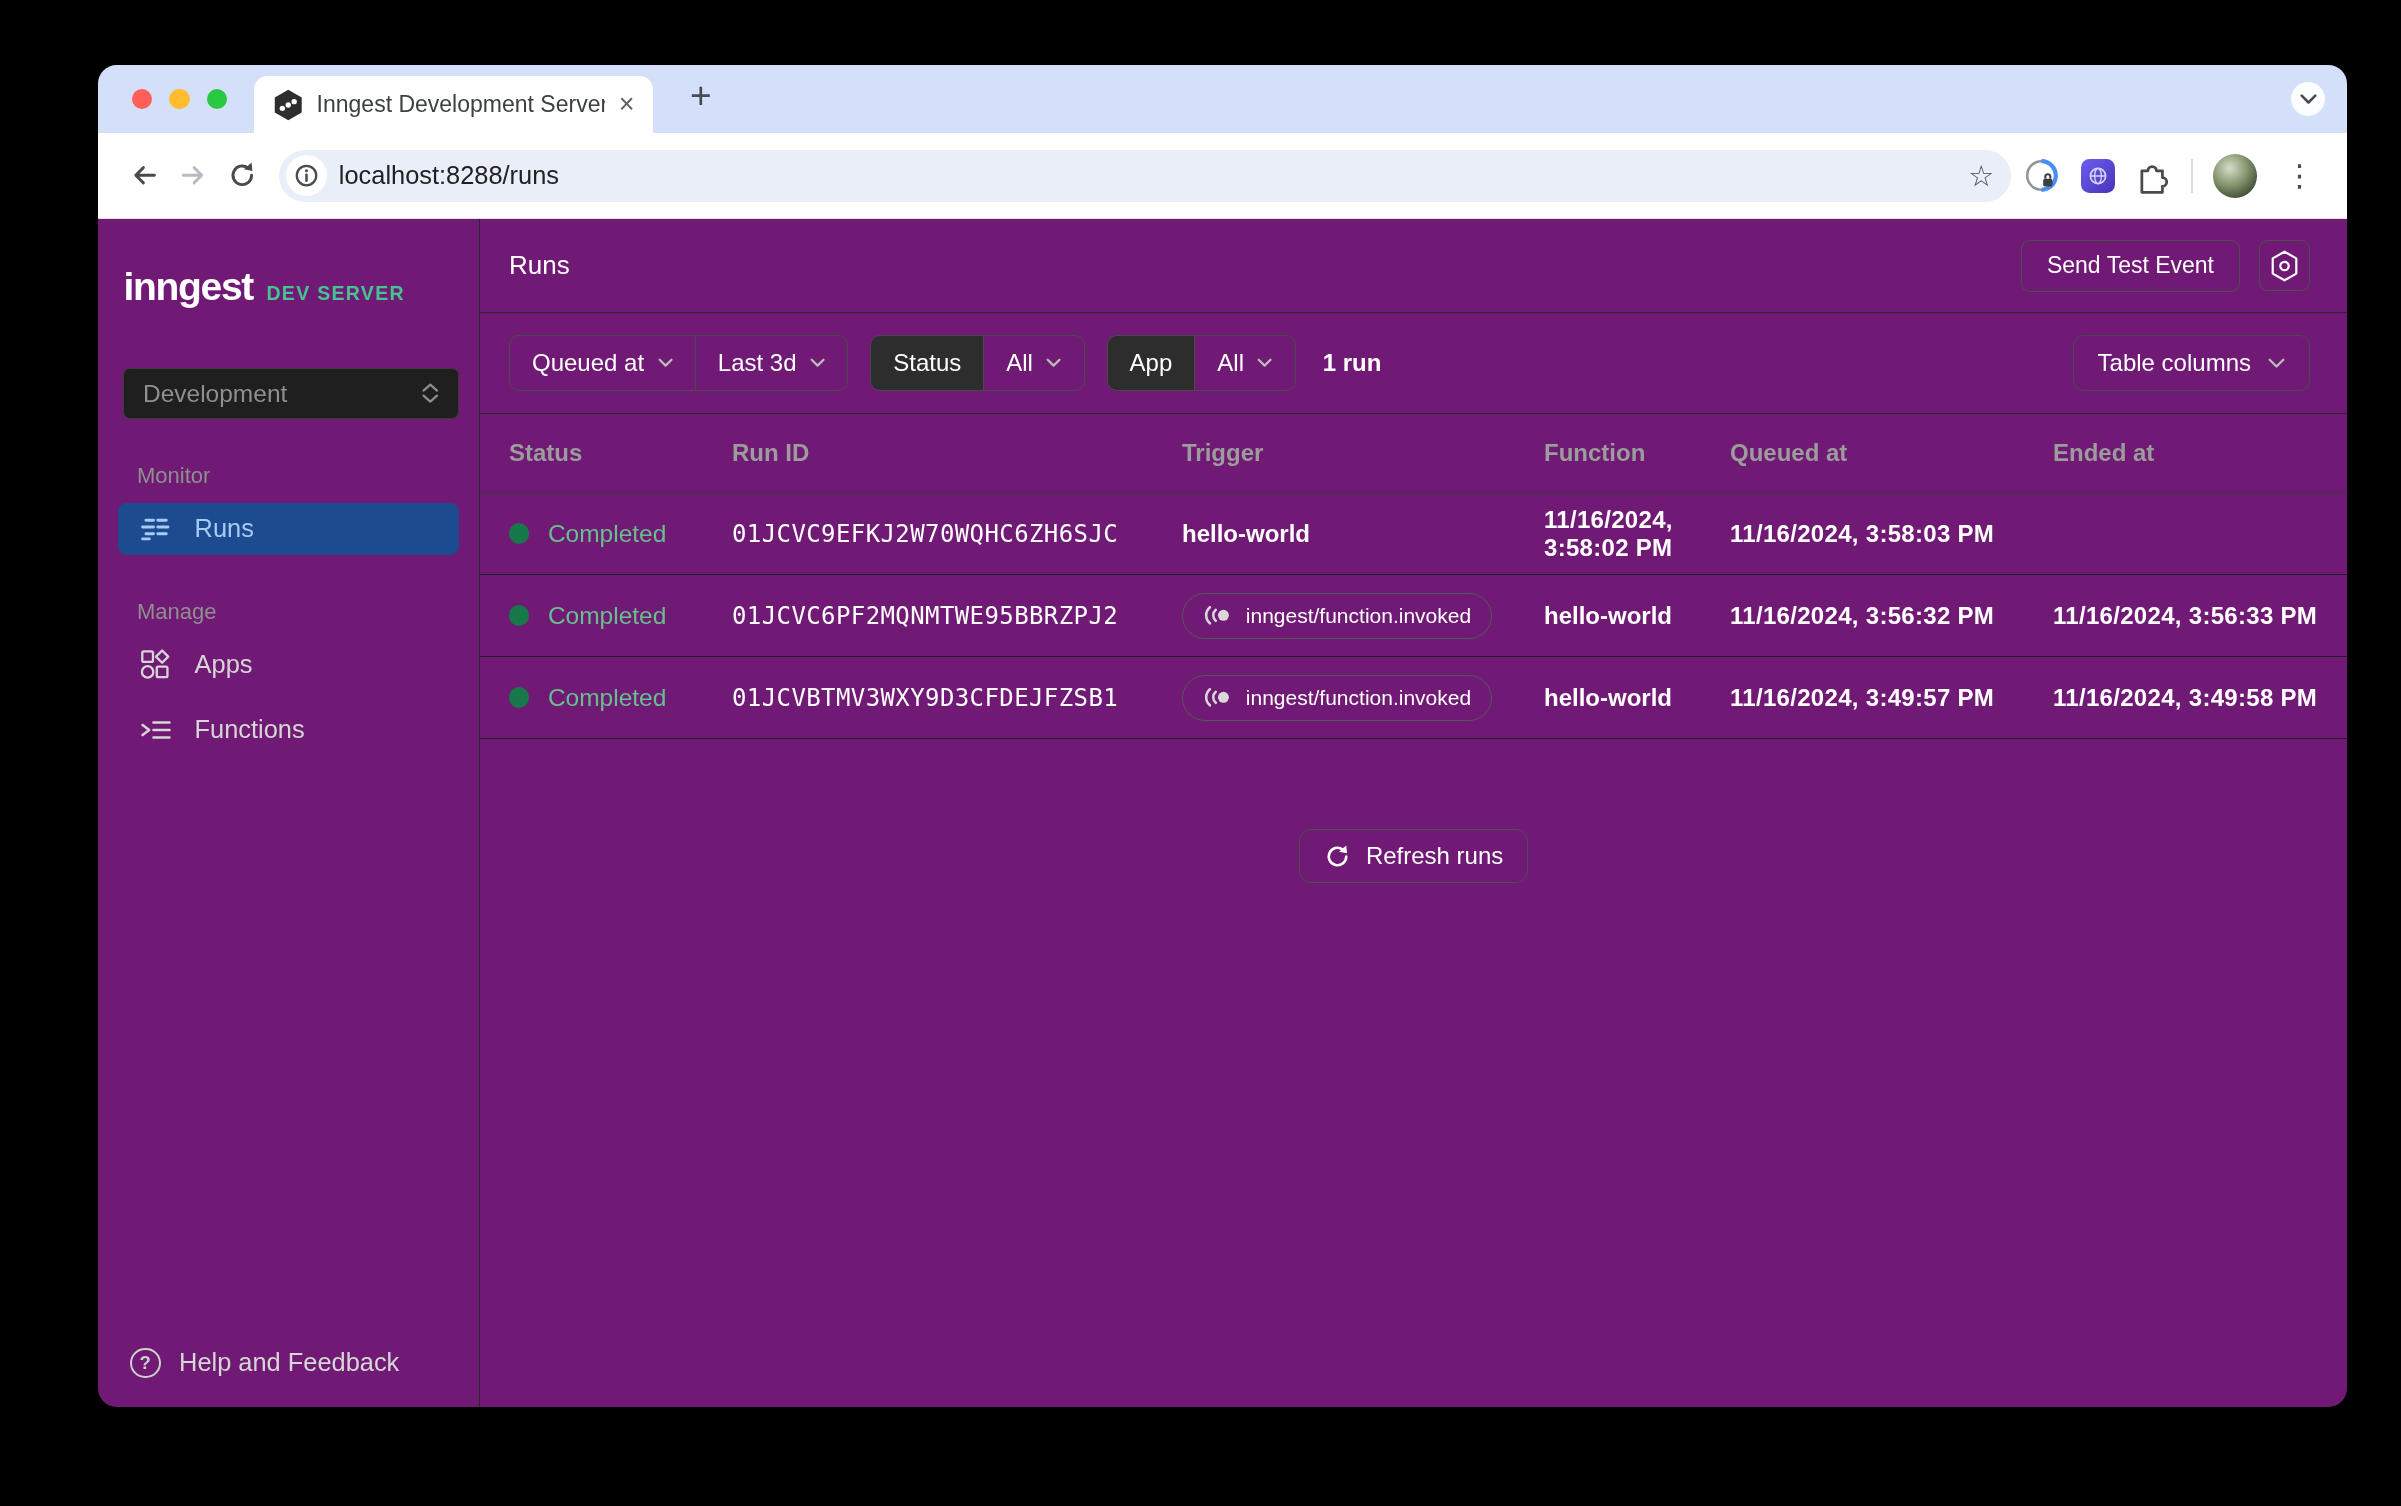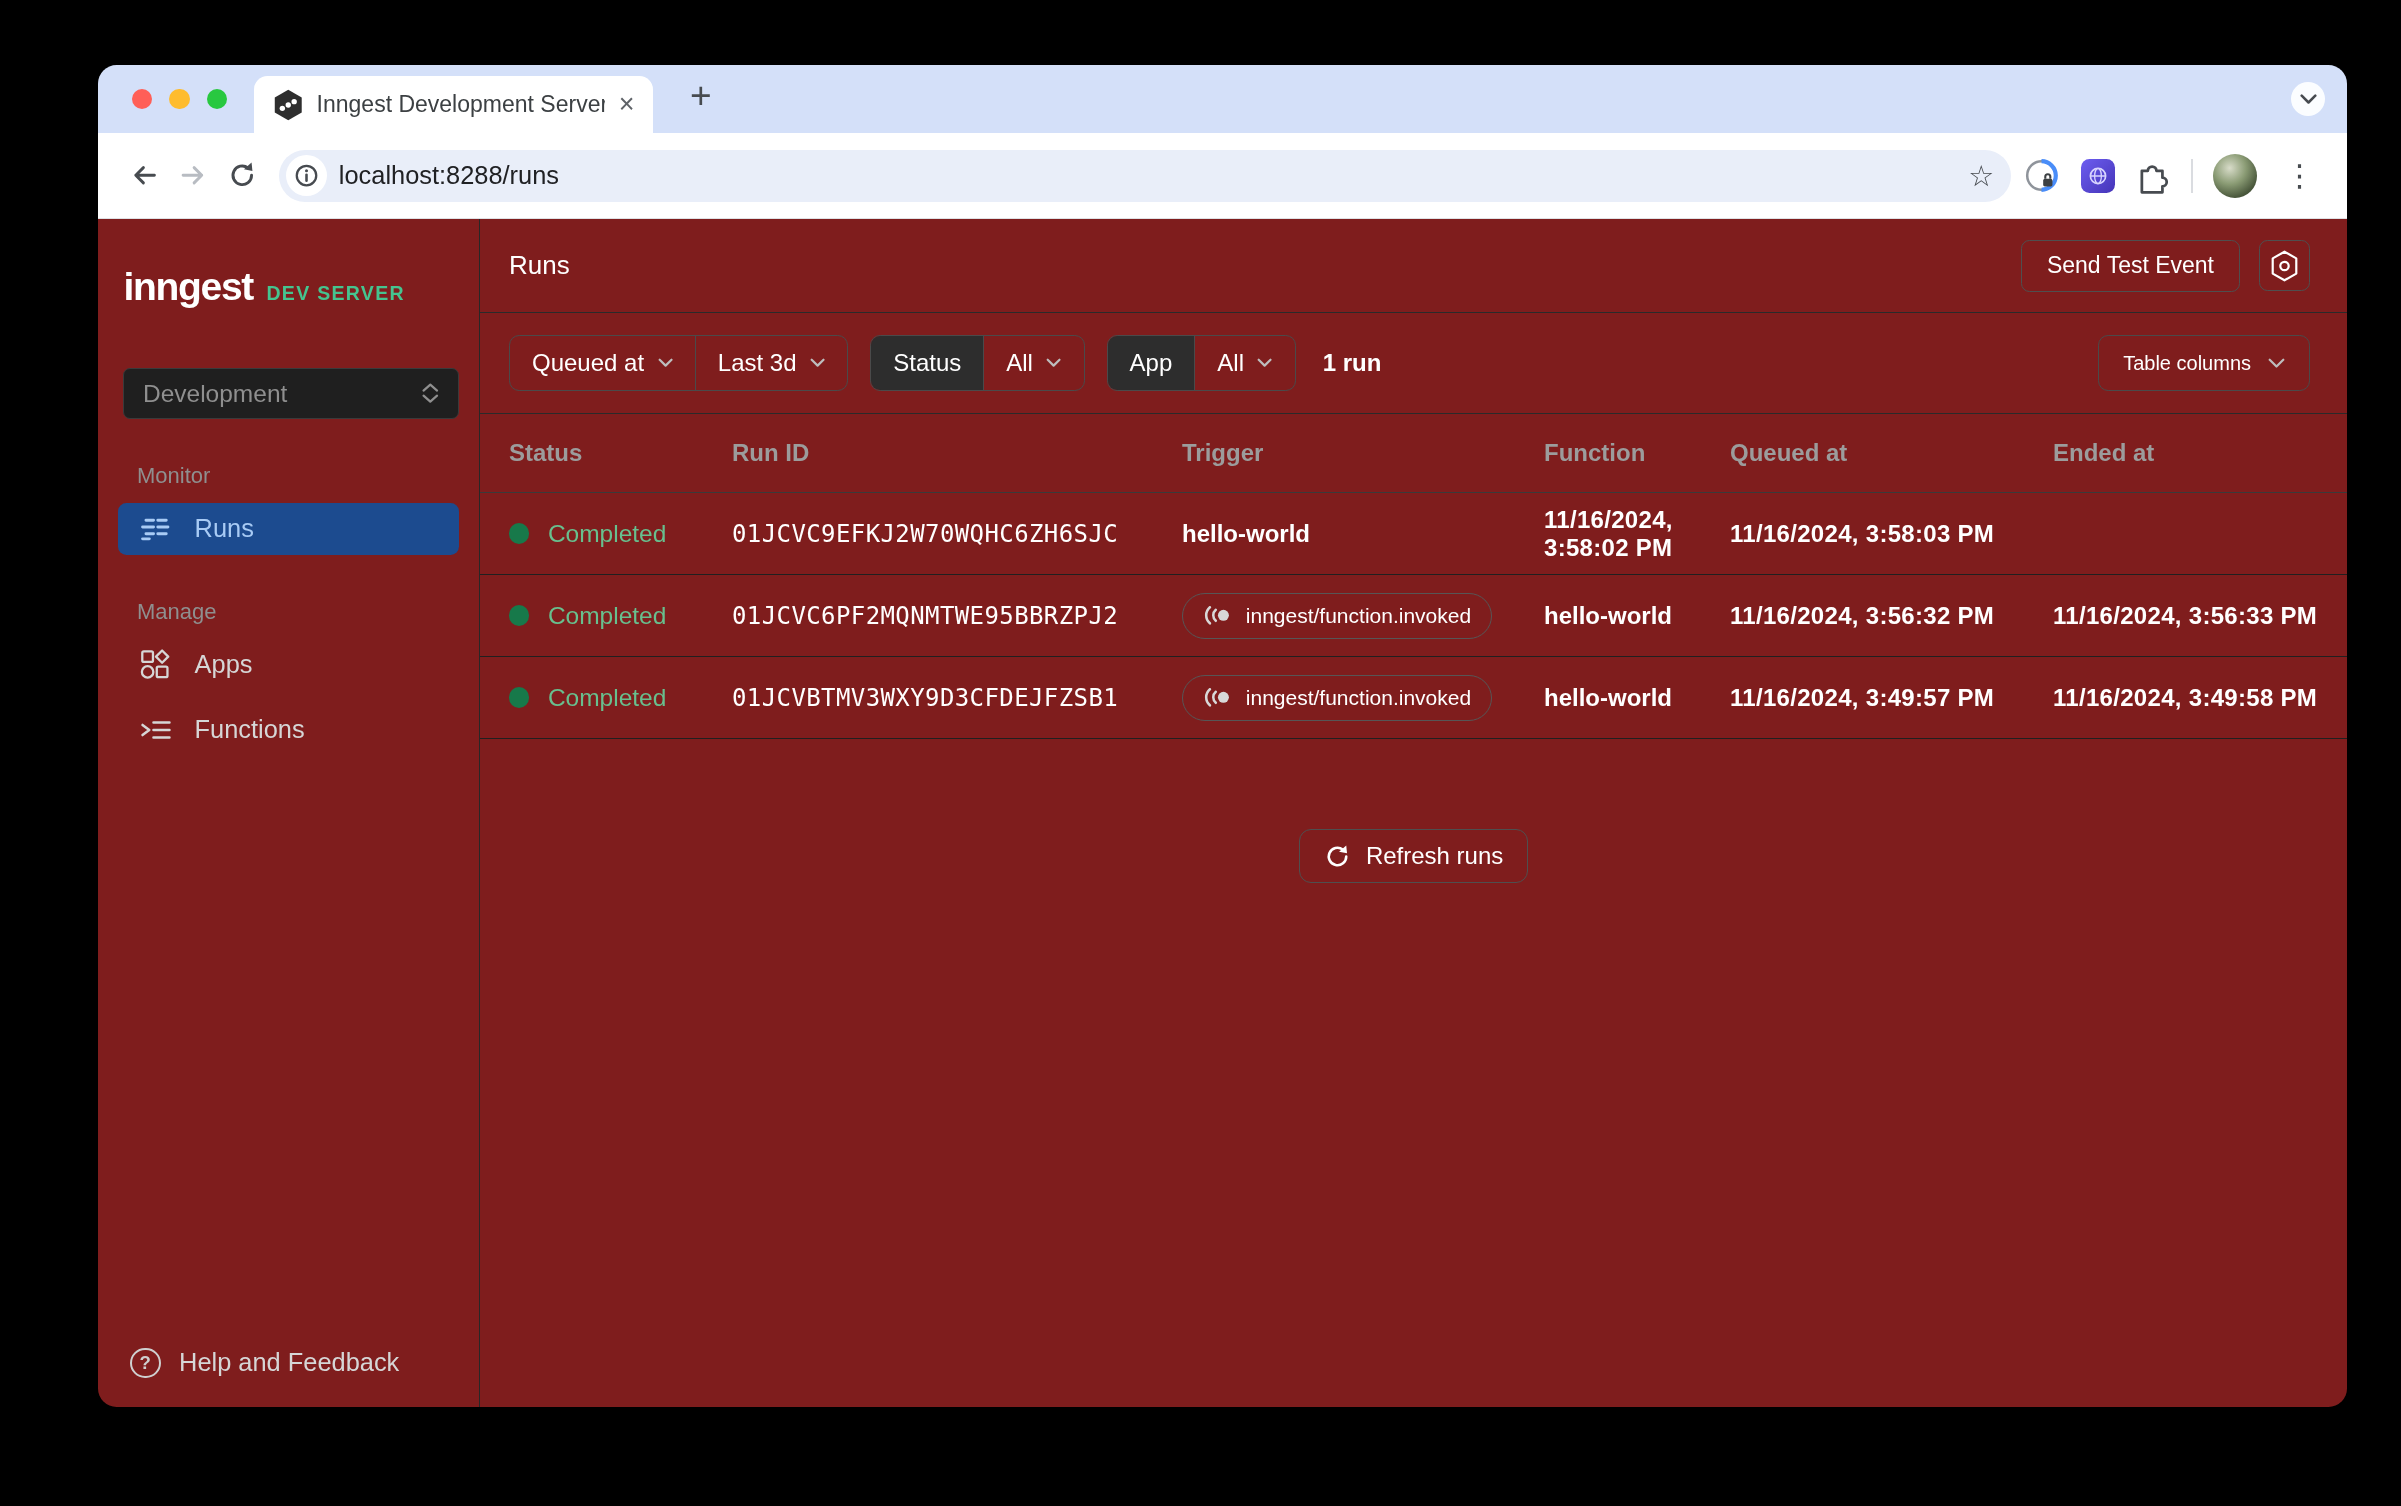--- a/index.html
+++ b/index.html
@@ -57,21 +57,21 @@
   .pz { color:#474b50; }
   .vdiv { width:1.7px; height:34px; background:#dadce0; }
   .avatar { width:44px; height:44px; border-radius:50%;
     background:radial-gradient(circle at 38% 32%, #d8dcc9, #8a9b74 40%, #4c5a3e 72%, #2a331f); }
   .kebab { font-size:30.5px; color:#474b50; padding:0 6.8px; }
   .ext-purple { width:34px; height:34px; border-radius:8.5px;
     background:linear-gradient(135deg,#6d5ef0,#4534b8);
     display:flex; align-items:center; justify-content:center; }
 
   
-  .app { display:flex; height:1198px; background:#7f1d1d; }
+  .app { display:flex; height:1198px; background:#701a75; }
 
   
   .sidebar { width:382px; border-right:1.7px solid #272727; display:flex; flex-direction:column; }
   .logo-row { margin:46px 0 0 25.4px; display:flex; align-items:baseline; gap:13.5px; }
   .logotype { font-size:39px; font-weight:800; letter-spacing:-1.3px; color:#fff; }
   .logo-badge { font-size:19.5px; font-weight:700; letter-spacing:1.3px; color:#45c48f; }
   .env-select {
     margin:59px 20.3px 0 25.4px; height:51px; background:#1f1f1f; border:1.7px solid #3a3a3a;
     border-radius:7px; display:flex; align-items:center; padding:0 18.6px;
     font-size:24.5px; color:#8f8f8f;
@@ -109,21 +109,21 @@
   .filter-row { height:101px; border-bottom:1.7px solid #2a2a2a;
     display:flex; align-items:center; padding:0 37px 0 29px; gap:22px; }
   .seg { display:flex; align-items:stretch; border:1.7px solid #4a4a4a; border-radius:10.2px;
     height:56px; overflow:hidden; }
   .seg-part { display:flex; align-items:center; gap:13.5px; padding:0 22px; font-size:24px; color:#fff; }
   .seg-part + .seg-part { border-left:1.7px solid #4a4a4a; }
   .seg-part.shaded { background:#2d2d2d; }
   .run-count { font-size:24px; font-weight:600; color:#fff; margin-left:5.1px; }
   .tc-btn { margin-left:auto; height:56px; border:1.7px solid #4a4a4a; border-radius:10.2px;
     display:flex; align-items:center; gap:17px; padding:0 24px;
-    font-size:20px; color:#fff; background:transparent; }
+    font-size:24px; color:#fff; background:transparent; }
 
   .grid { display:grid; grid-template-columns:223px 450px 362px 186px 323px 1fr;
     padding-left:29px; align-items:center; }
   .thead { height:79px; border-bottom:1.7px solid #3a3a3a;
     color:#9c9c9c; font-size:24px; font-weight:600; }
   .trow { height:82px; border-bottom:1.7px solid #202020; font-size:24px; }
 
   .status-cell { display:flex; align-items:center; gap:18.6px; }
   .dot { width:20.3px; height:20.3px; border-radius:50%; background:#17794a; }
   .completed { color:#68bf8e; font-size:24.5px; }

